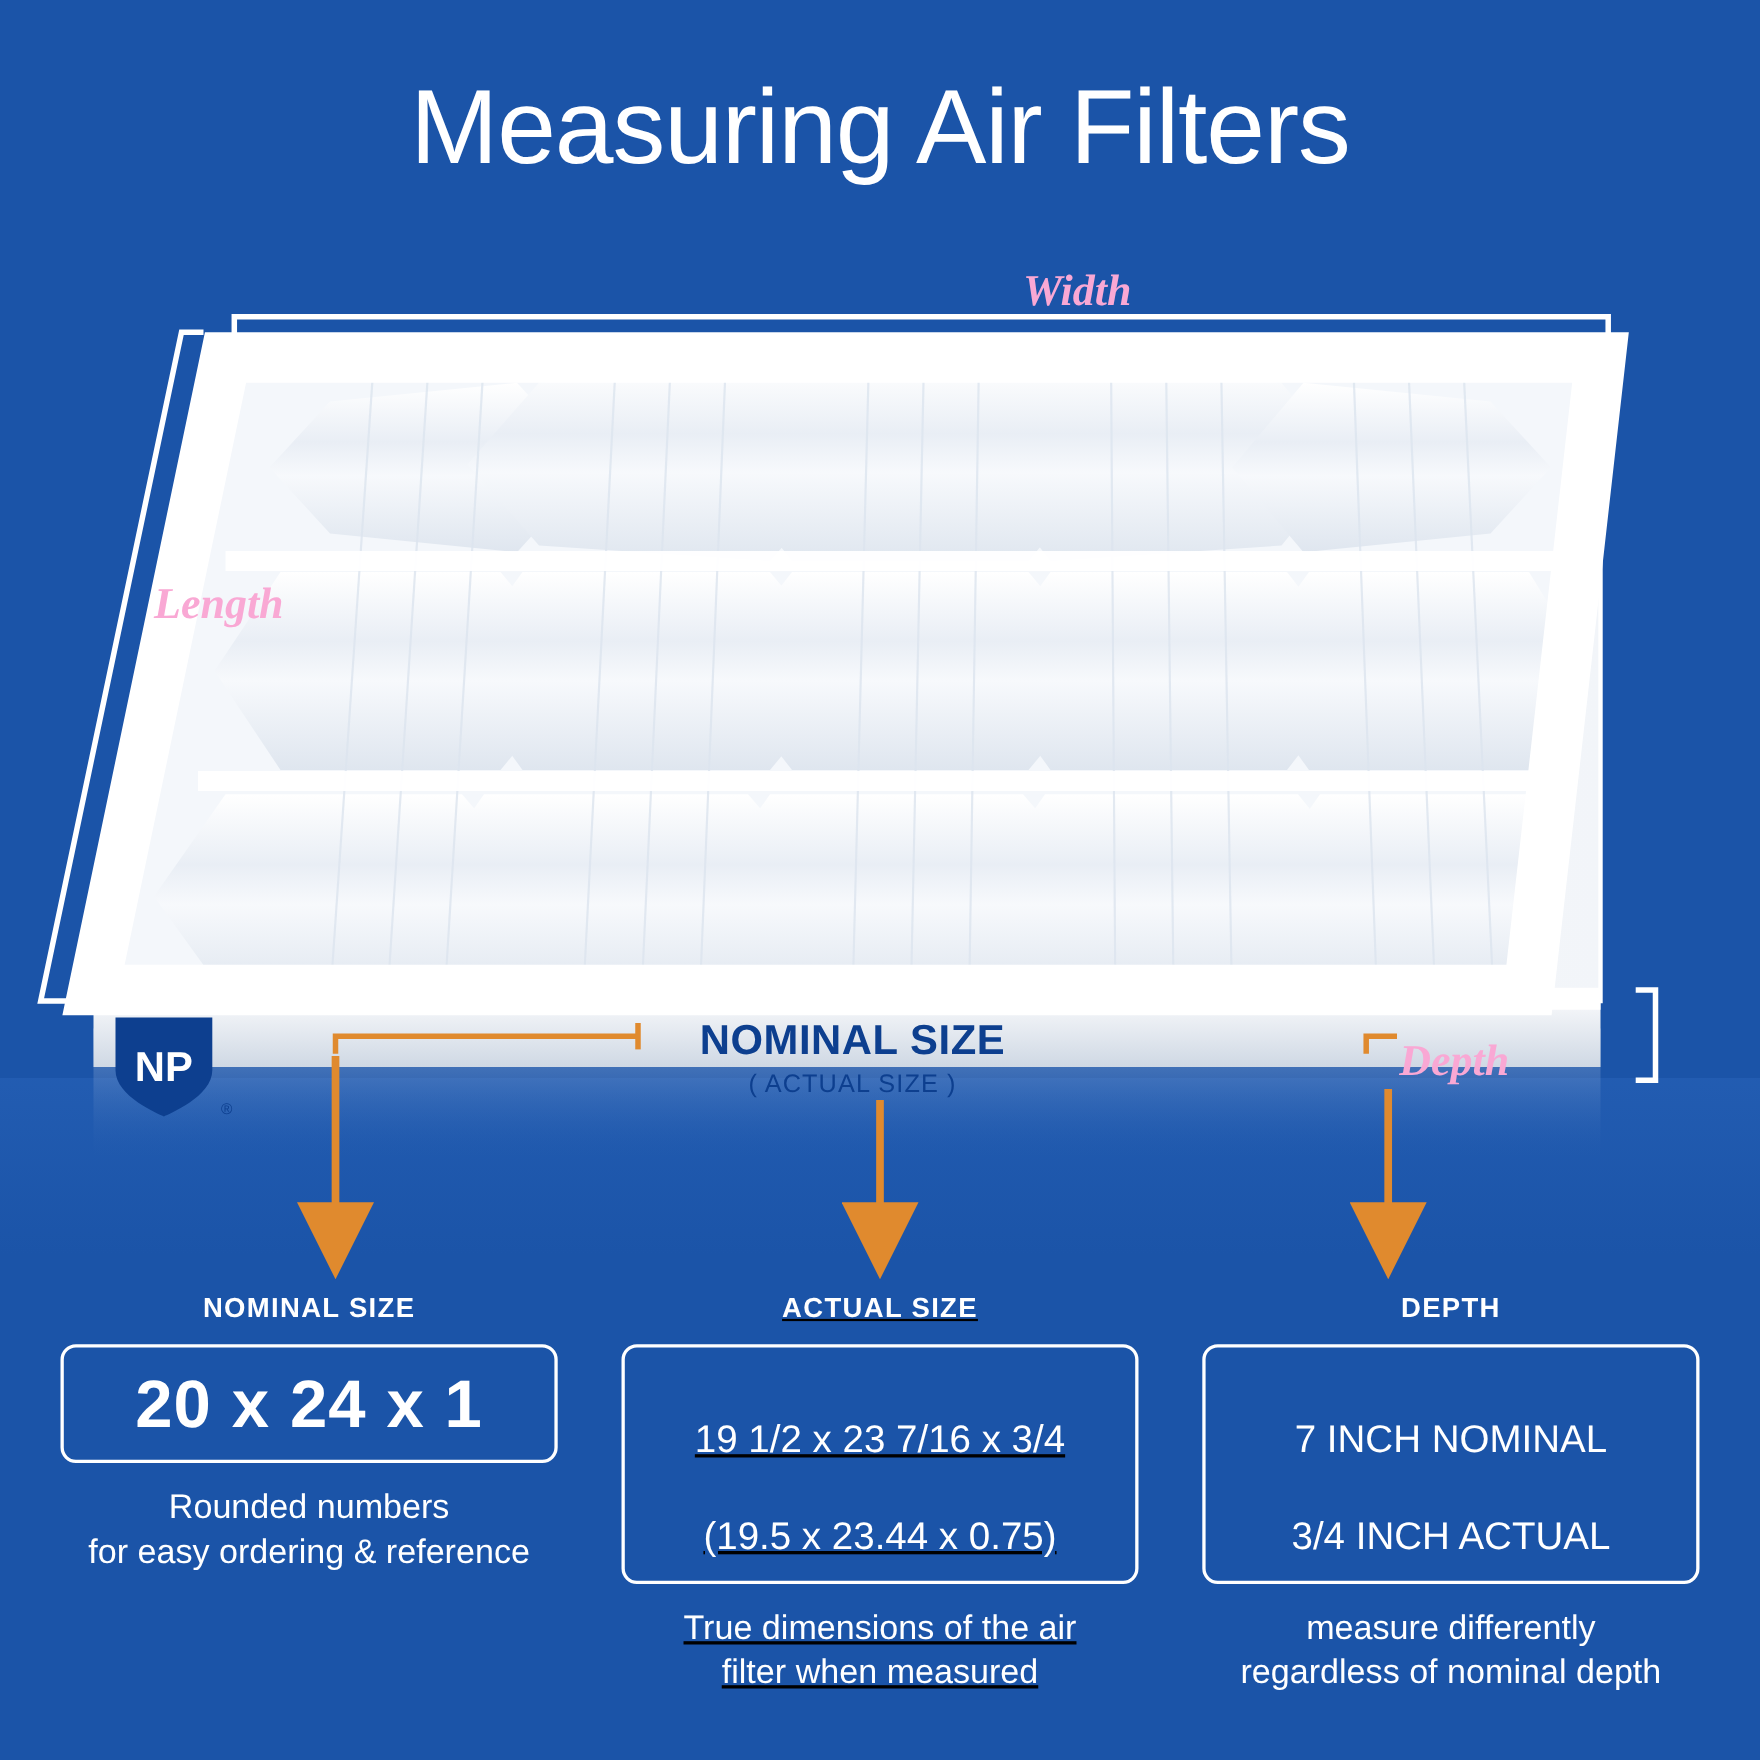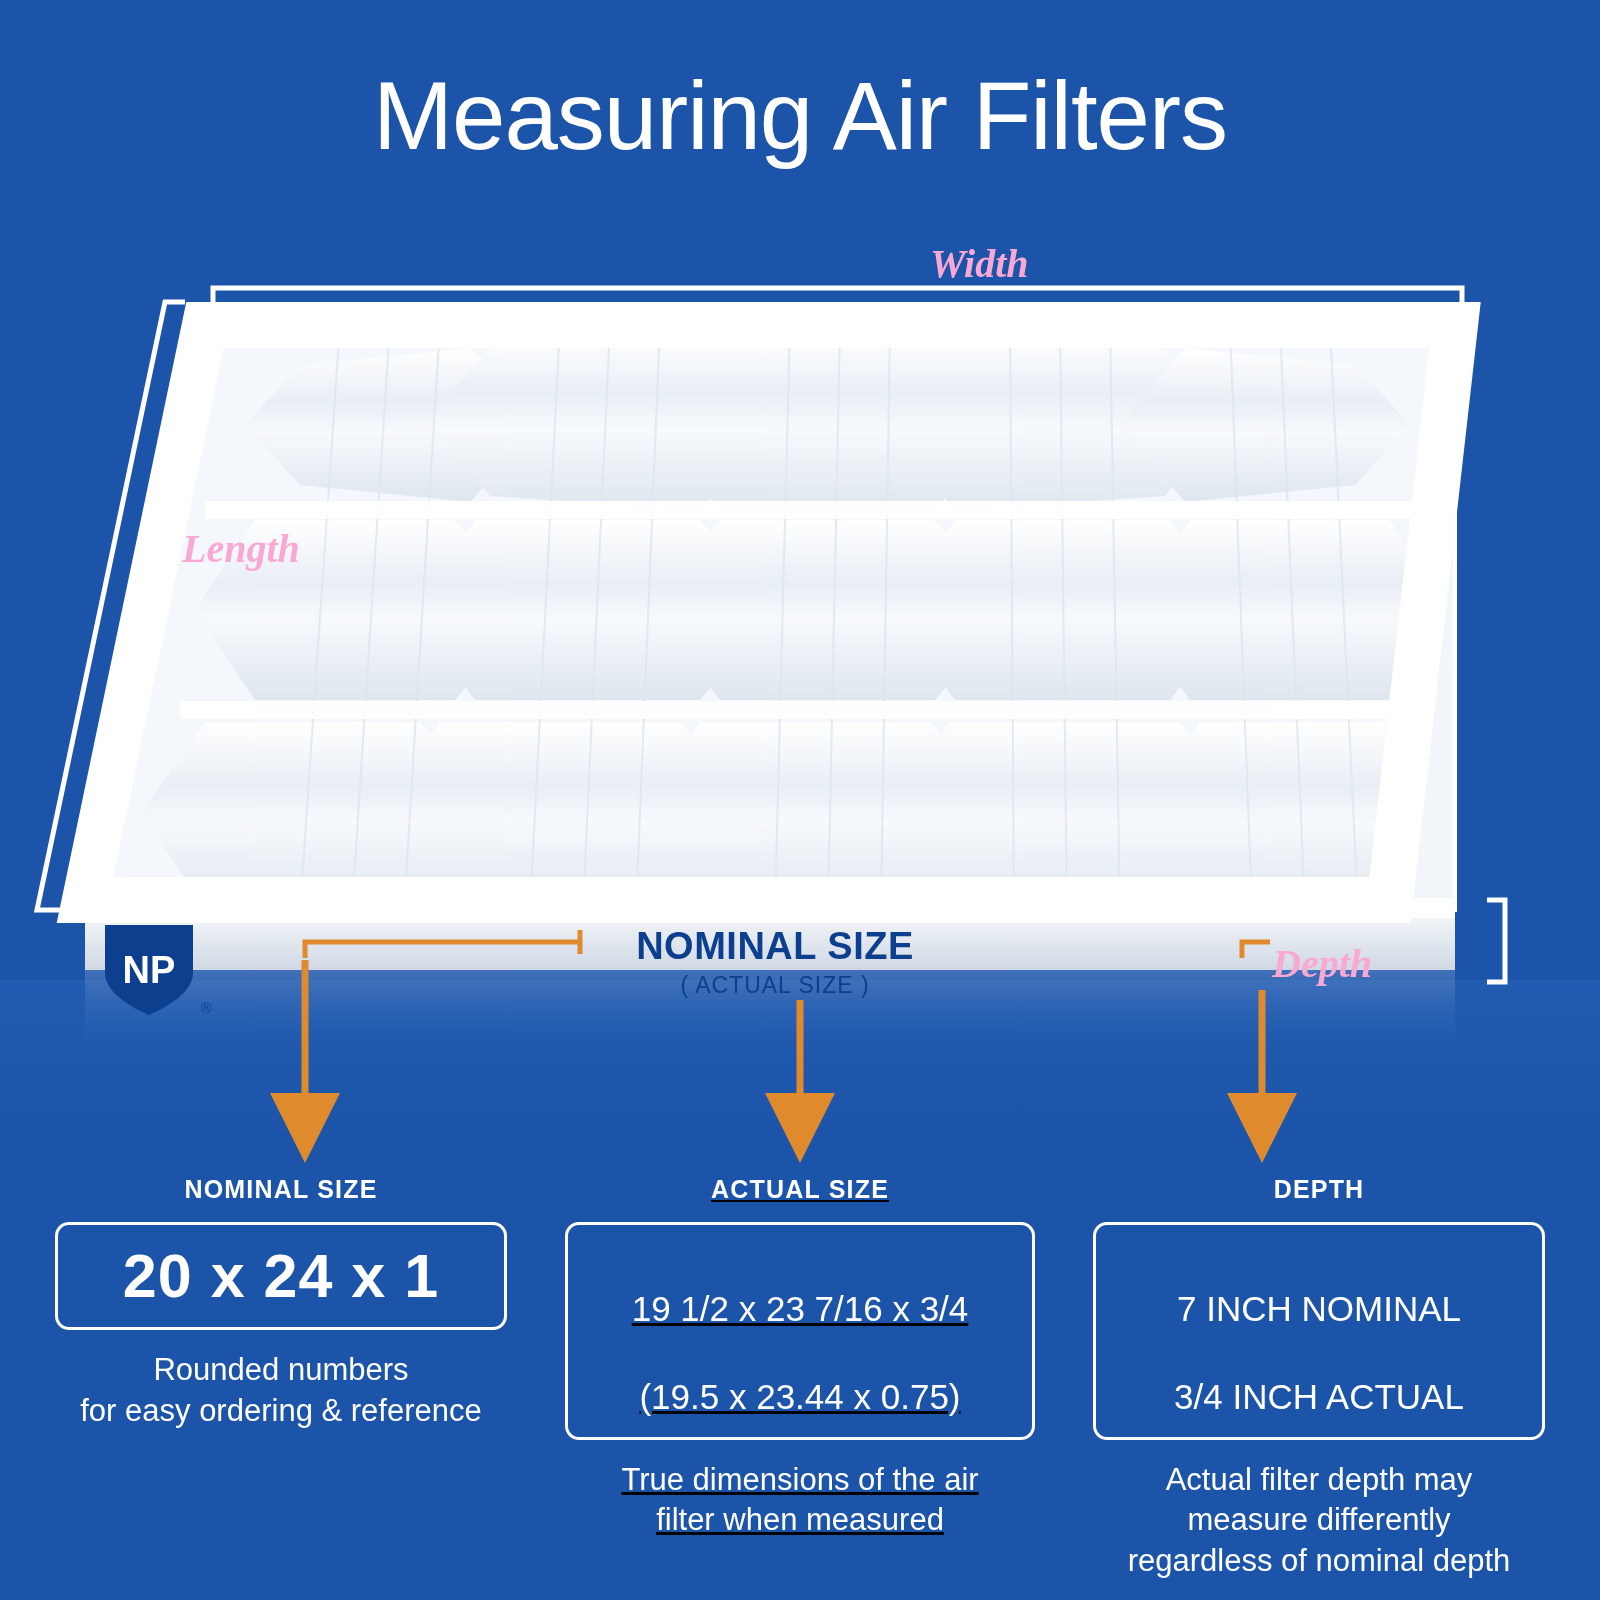--- a/index.html
+++ b/index.html
@@ -38,21 +38,21 @@
   .lbl-green {
     position:absolute;
     color:#f9a8d4;
     font-family:"Liberation Serif", serif;
     font-style:italic;
     font-weight:bold;
     font-size:40px;
     white-space:nowrap;
   }
   .lbl-width { left:930px; top:-30px; }
-  .lbl-length { left:140px; top:255px;margin-left:42px; }
+  .lbl-length { left:140px; top:255px; }
   .lbl-depth { left:1272px; top:670px; }
 
   .nominal-block {
     position:absolute; left:565px; top:655px; width:420px; text-align:center;
     color:#0d3f8f;
   }
   .nominal-block .n1 {
     font-size:38px; font-weight:bold; letter-spacing:.5px;
   }
   .nominal-block .n2 {
@@ -261,18 +261,17 @@
     </div>
   </div>
 
   <div class="card">
     <div class="card-head">DEPTH</div>
     <div class="card-box">
       <div class="line">7 INCH NOMINAL</div>
       <div class="line">3/4 INCH ACTUAL</div>
     </div>
     <div class="card-note">
-      <div>Actual filter depth may</div>
       <div>measure differently</div>
       <div>regardless of nominal depth</div>
     </div>
   </div>
 </div>
 
 </body></html>

